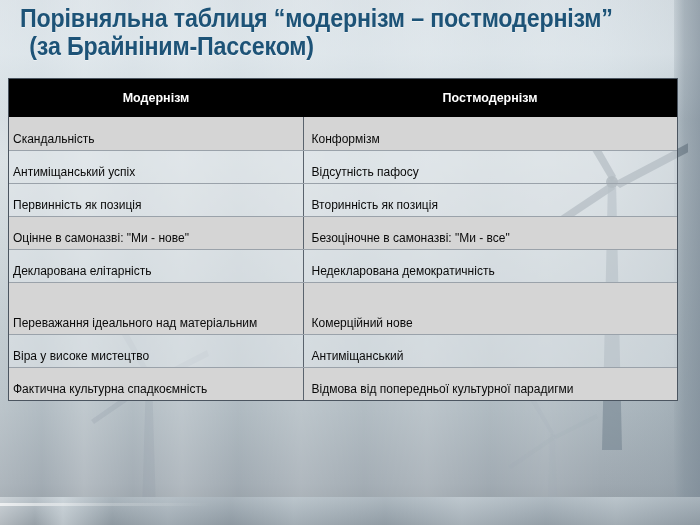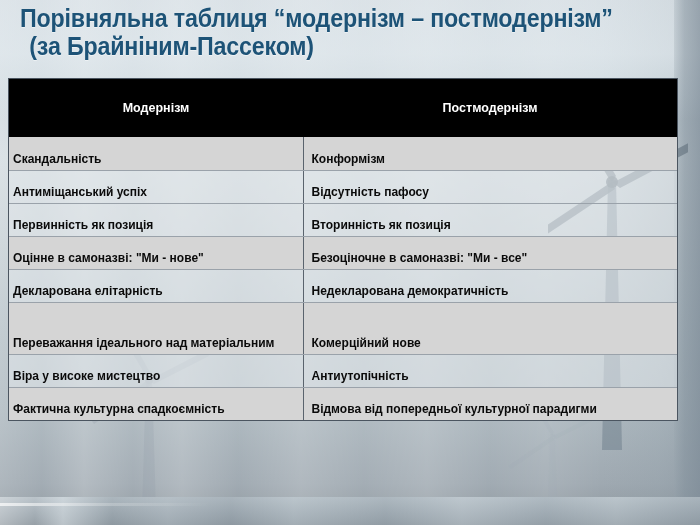--- a/index.html
+++ b/index.html
@@ -177,29 +177,29 @@
   }
   table.cmp col.c1 { width: 294px; }
   table.cmp col.c2 { width: 374px; }
 
   table.cmp th {
     background: #000000;
     color: #ffffff;
     font-size: 12.5px;
     font-weight: bold;
     height: 26px;
-    padding: 16px;
+    padding: 6px;
     text-align: center;
     vertical-align: middle;
     border: none;
     margin-left: 24px;
   }
   table.cmp td {
     font-size: 12px;
-    font-weight: bold;
+    font-weight: normal;
     color: #0a0a0a;
     padding: 0 0 3px 4px;
     vertical-align: bottom;
     border-right: 1px solid #5a636d;
     border-bottom: 1px solid #9aa2aa;
     line-height: 15px;
     height: 33px;
     box-sizing: border-box;
   }
   table.cmp td:last-child {
@@ -327,21 +327,21 @@
             </td>
             <td>
               <span class="cell-txt">Комерційний нове</span>
             </td>
           </tr>
           <tr class="translucent">
             <td>
               <span class="cell-txt">Віра у високе мистецтво</span>
             </td>
             <td>
-              <span class="cell-txt">Антиутопічність</span>
+              <span class="cell-txt">Антиміщанський</span>
             </td>
           </tr>
           <tr class="opaque">
             <td>
               <span class="cell-txt">Фактична культурна спадкоємність</span>
             </td>
             <td>
               <span class="cell-txt">Відмова від попередньої культурної парадигми</span>
             </td>
           </tr>

